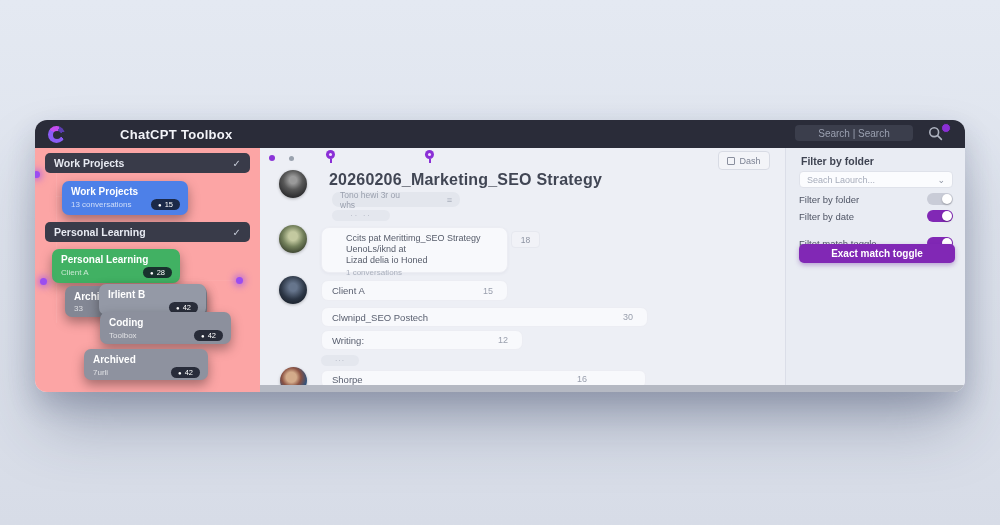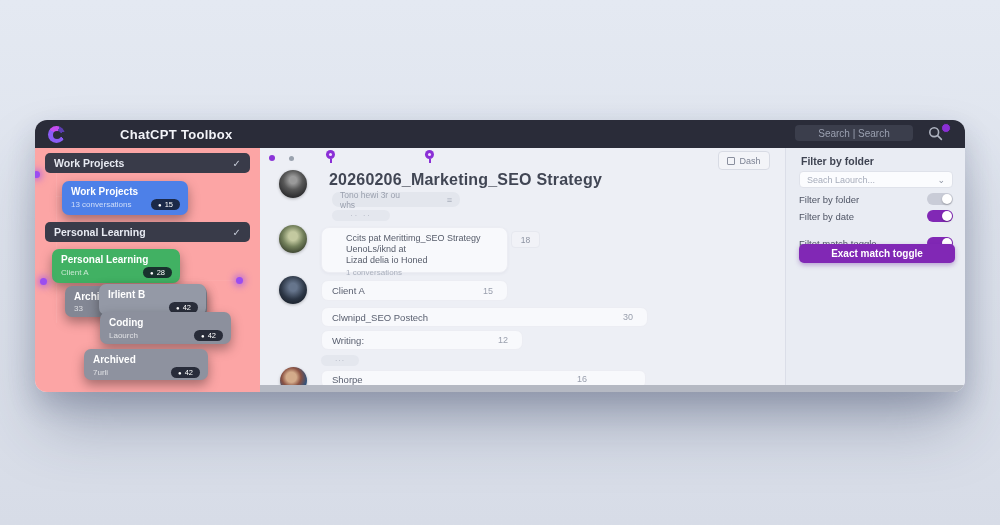--- a/index.html
+++ b/index.html
@@ -170,21 +170,21 @@
           <span class="scard-badge">
               <span class="eye">●</span>
               <span>42</span>
             </span>
         </div>
       </div>
 
       <div class="scard grayC" style="left:46px;top:164px;width:131px;height:32px;margin-left:19px;">
         <div class="scard-title">Coding</div>
         <div class="scard-row">
-          <span class="scard-sub">Laourch</span>
+          <span class="scard-sub">Toolbox</span>
           <span class="scard-badge">
               <span class="eye">●</span>
               <span>42</span>
             </span>
         </div>
       </div>
 
       <div class="scard grayD" style="left:49px;top:201px;width:124px;height:31px;">
         <div class="scard-title">Archived</div>
         <div class="scard-row">

